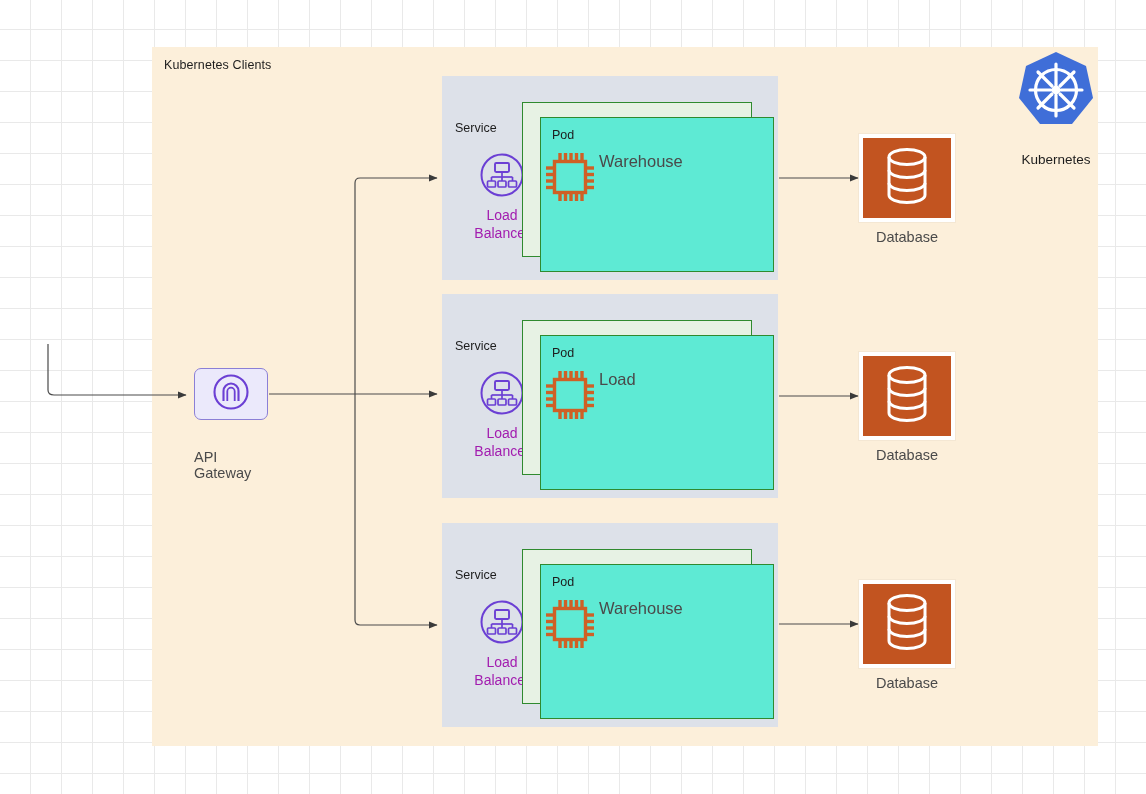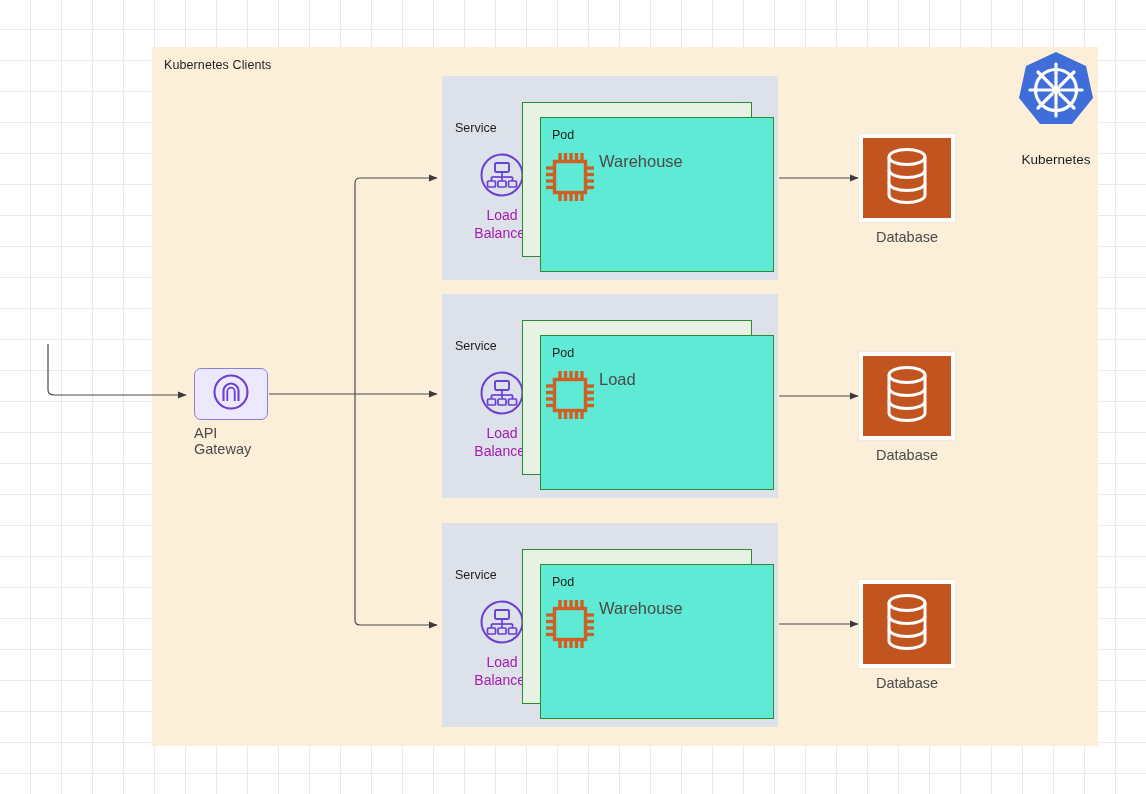--- a/index.html
+++ b/index.html
@@ -159,20 +159,21 @@
   }
 
   
   #apigw {
     left: 194px;
     top: 368px;
     width: 74px;
     display: flex;
     flex-direction: column;
     align-items: center;
+    gap: 24px;
   }
   #apigw-tile {
     width: 74px;
     height: 52px;
     background: #ebe9fb;
     border: 1.4px solid #8b7fd6;
     border-radius: 7px;
     box-sizing: border-box;
     display: flex;
     align-items: center;

